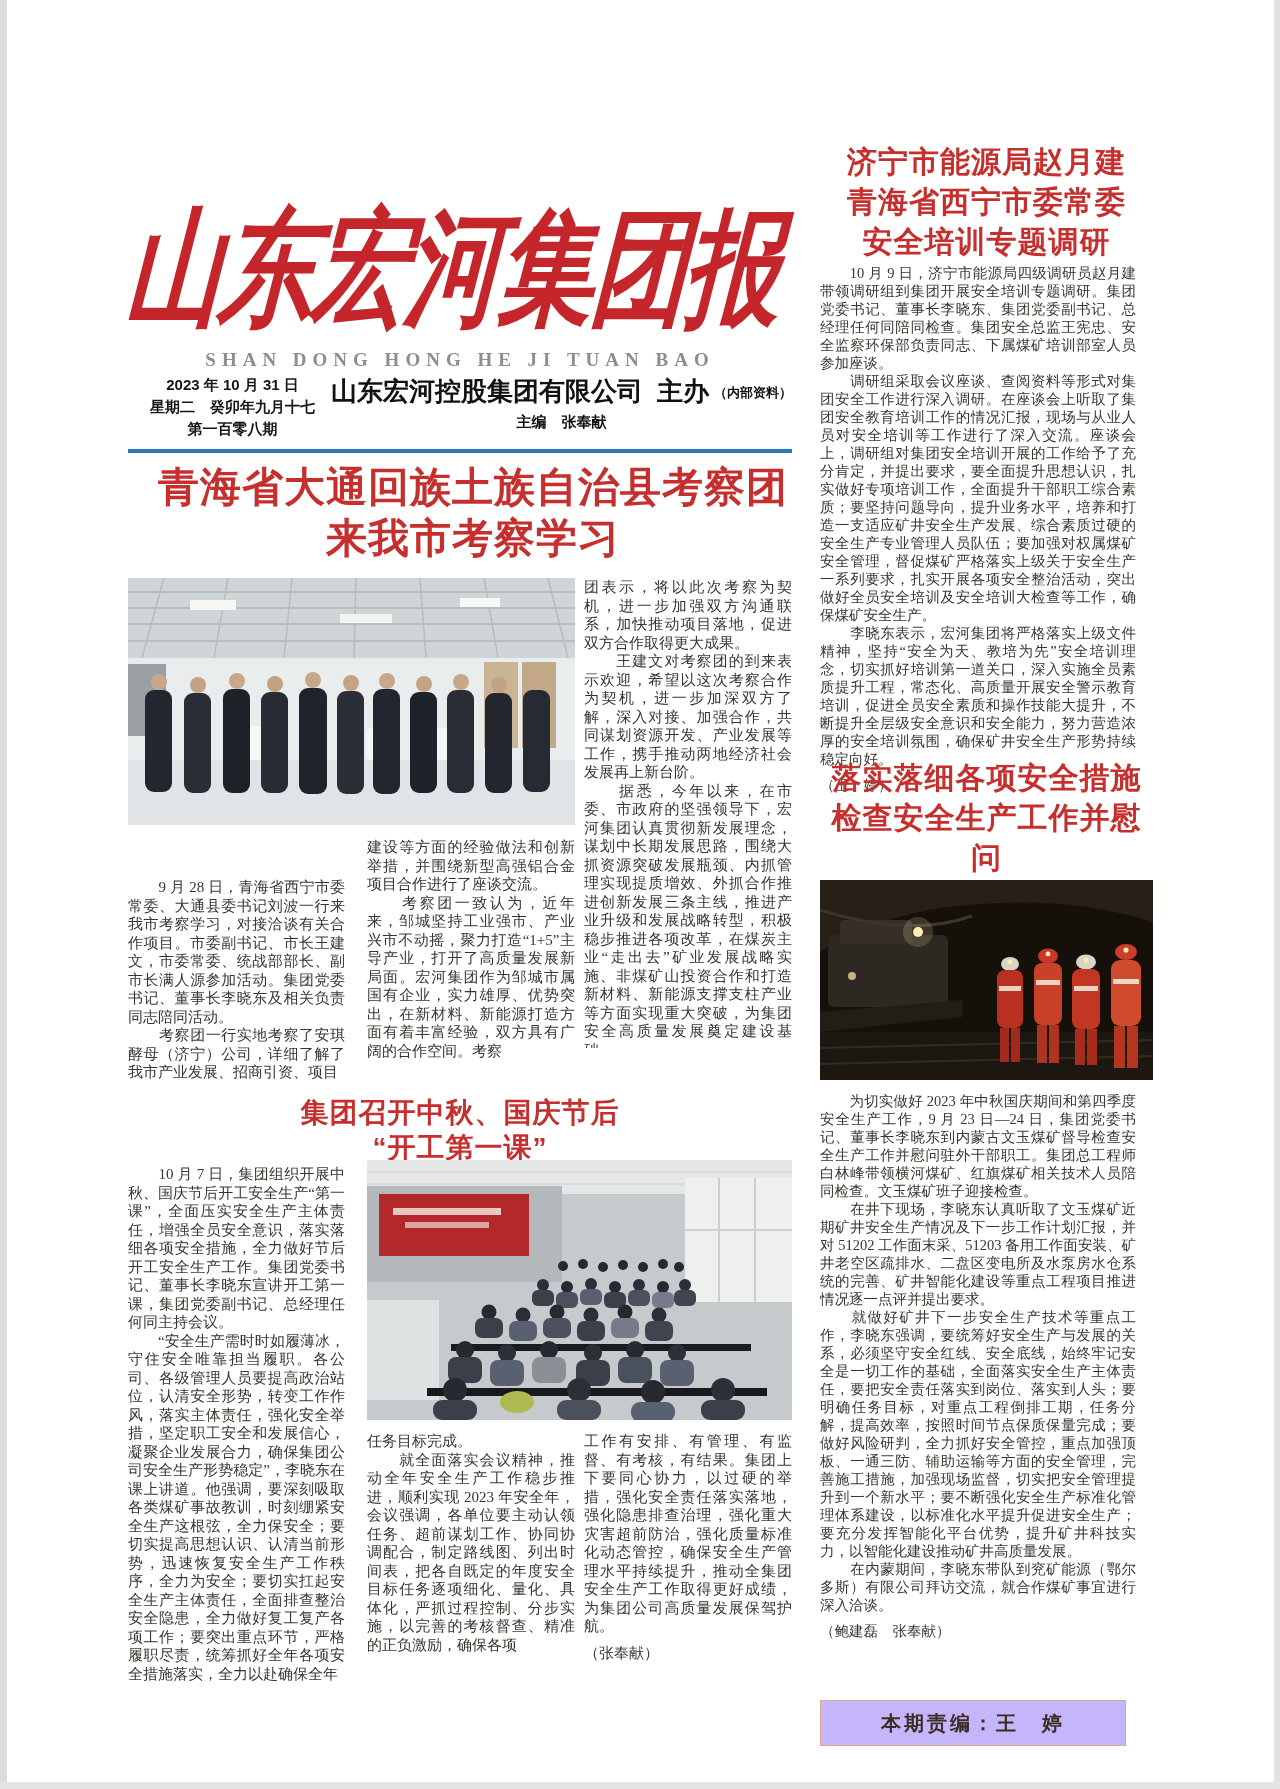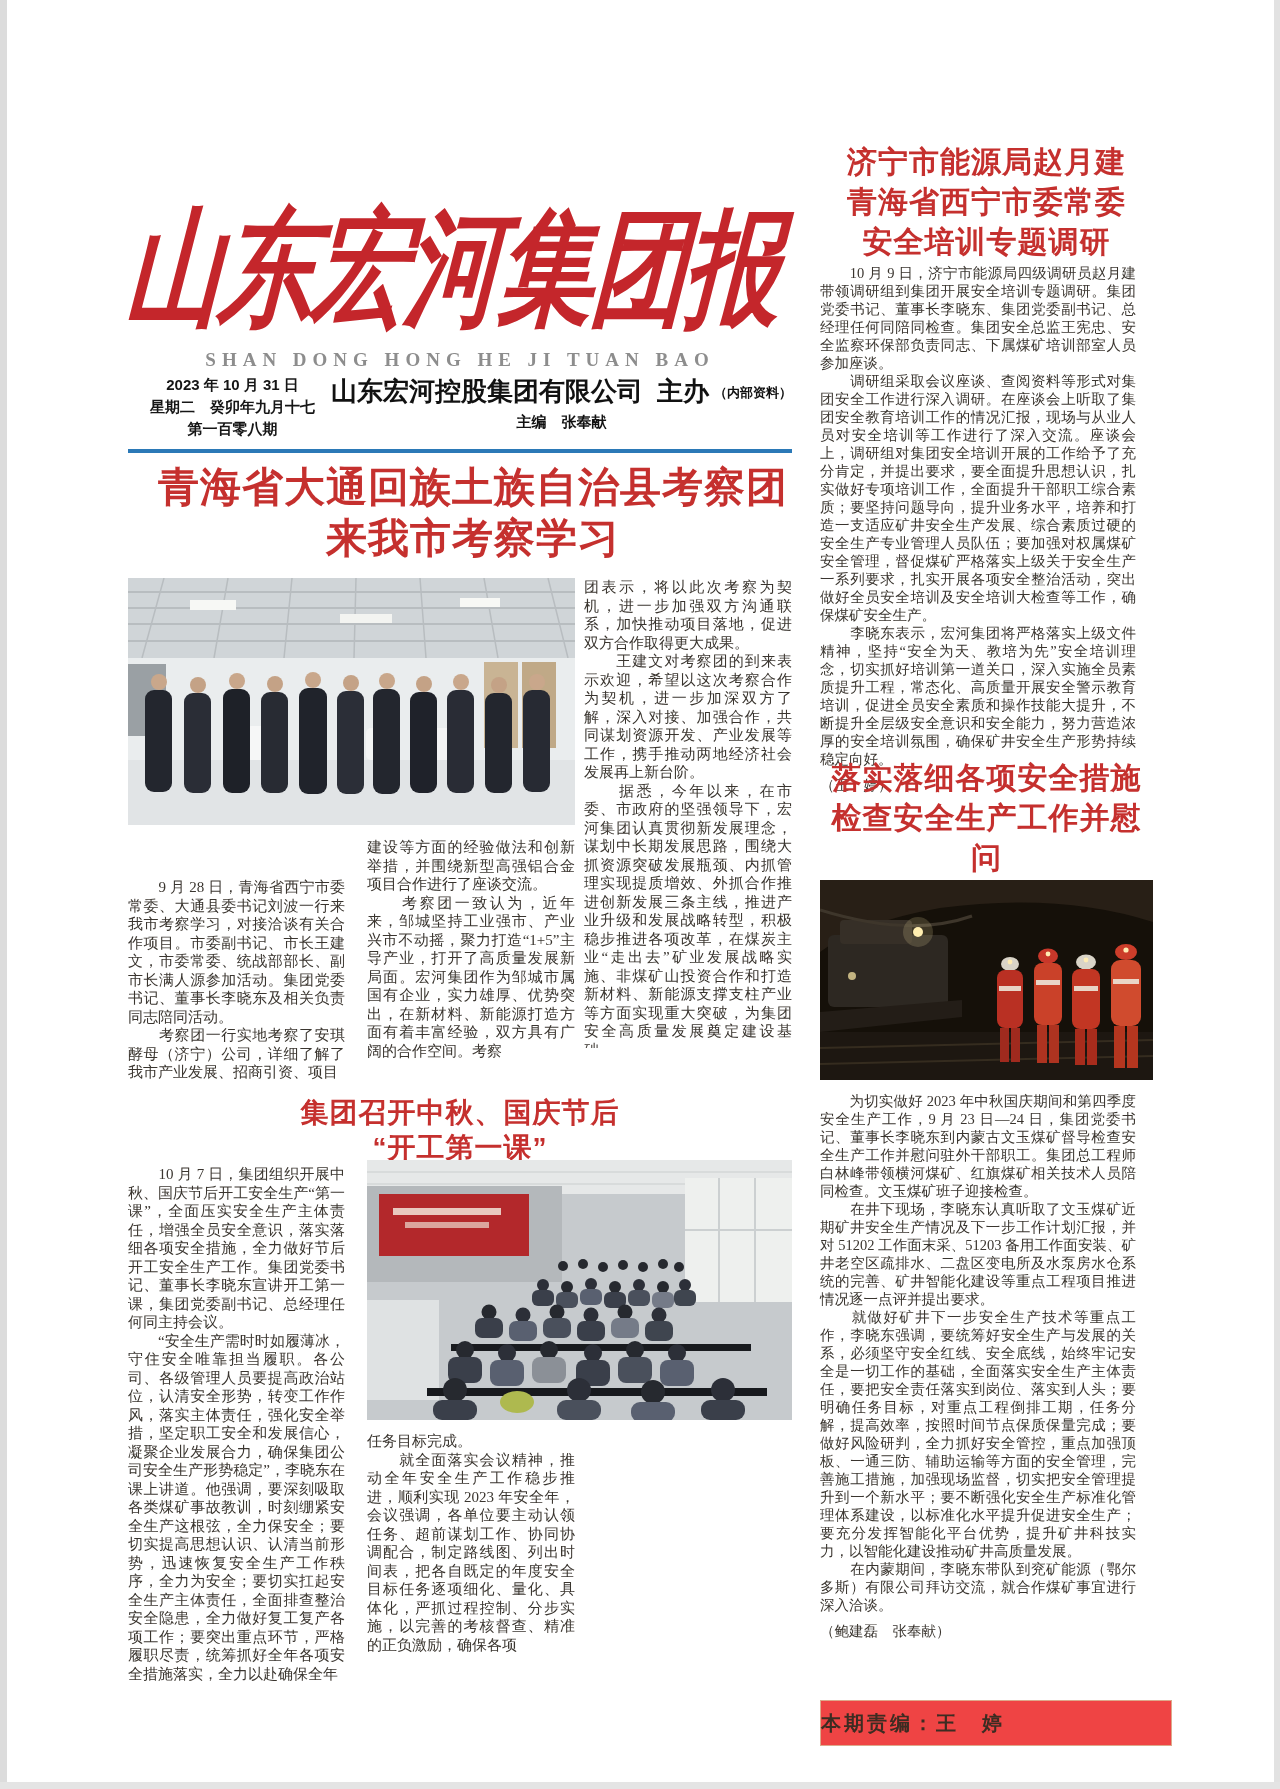--- a/index.html
+++ b/index.html
@@ -57,23 +57,23 @@
   .rcol .byline{font-size:14.5px;}
 
   
   .photo{position:absolute;overflow:hidden;}
   .photo svg{display:block;width:100%;height:100%;}
   #photo-main{left:128px;top:578px;width:447px;height:247px;}
   #photo-second{left:367px;top:1160px;width:425px;height:260px;}
   #photo-right{left:820px;top:880px;width:333px;height:200px;}
 
   
-  .footer-box{position:absolute;left:820px;top:1700px;width:352px;height:46px;
-      background:#ef4444;border:1px solid #dda98b;box-sizing:border-box;
-      display:flex;align-items:center;
+  .footer-box{position:absolute;left:820px;top:1700px;width:306px;height:46px;
+      background:#c4b5fd;border:1px solid #dda98b;box-sizing:border-box;
+      display:flex;align-items:center;justify-content:center;
       font-family:"Liberation Sans",sans-serif;font-size:20px;font-weight:bold;
       color:#3c2c22;letter-spacing:3px;}
 </style>
 </head>
 <body>
 
 <div class="page">
   <div class="edge edge-left"></div>
   <div class="edge edge-right"></div>
   <div class="edge edge-bottom"></div>
@@ -247,20 +247,24 @@
           <rect x="264" y="242" width="44" height="20" rx="9" fill="#596070"></rect>
         <circle cx="356" cy="230" r="12" fill="#2c2f38"></circle>
           <rect x="334" y="240" width="44" height="20" rx="9" fill="#3a3f4a"></rect>
       </g>
     </svg>
   </div>
 
   <div class="col" id="s-col2">
     <div class="col-text">任务目标完成。
 　　就全面落实会议精神，推动全年安全生产工作稳步推进，顺利实现 2023 年安全年，会议强调，各单位要主动认领任务、超前谋划工作、协同协调配合，制定路线图、列出时间表，把各自既定的年度安全目标任务逐项细化、量化、具体化，严抓过程控制、分步实施，以完善的考核督查、精准的正负激励，确保各项</div>
+  </div>
+  <div class="col" id="s-col3">
+    <div class="col-text">工作有安排、有管理、有监督、有考核，有结果。集团上下要同心协力，以过硬的举措，强化安全责任落实落地，强化隐患排查治理，强化重大灾害超前防治，强化质量标准化动态管控，确保安全生产管理水平持续提升，推动全集团安全生产工作取得更好成绩，为集团公司高质量发展保驾护航。</div>
+    <div class="byline">（张奉献）</div>
   </div>
 
   <div class="headline h-right h-rt">
     <div>济宁市能源局赵月建</div>
     <div>青海省西宁市委常委</div>
     <div>安全培训专题调研</div>
   </div>
   <div class="rcol" id="rt-body">
     <p>　　10 月 9 日，济宁市能源局四级调研员赵月建带领调研组到集团开展安全培训专题调研。集团党委书记、董事长李晓东、集团党委副书记、总经理任何同陪同检查。集团安全总监王宪忠、安全监察环保部负责同志、下属煤矿培训部室人员参加座谈。</p>
     <p>　　调研组采取会议座谈、查阅资料等形式对集团安全工作进行深入调研。在座谈会上听取了集团安全教育培训工作的情况汇报，现场与从业人员对安全培训等工作进行了深入交流。座谈会上，调研组对集团安全培训开展的工作给予了充分肯定，并提出要求，要全面提升思想认识，扎实做好专项培训工作，全面提升干部职工综合素质；要坚持问题导向，提升业务水平，培养和打造一支适应矿井安全生产发展、综合素质过硬的安全生产专业管理人员队伍；要加强对权属煤矿安全管理，督促煤矿严格落实上级关于安全生产一系列要求，扎实开展各项安全整治活动，突出做好全员安全培训及安全培训大检查等工作，确保煤矿安全生产。</p>

